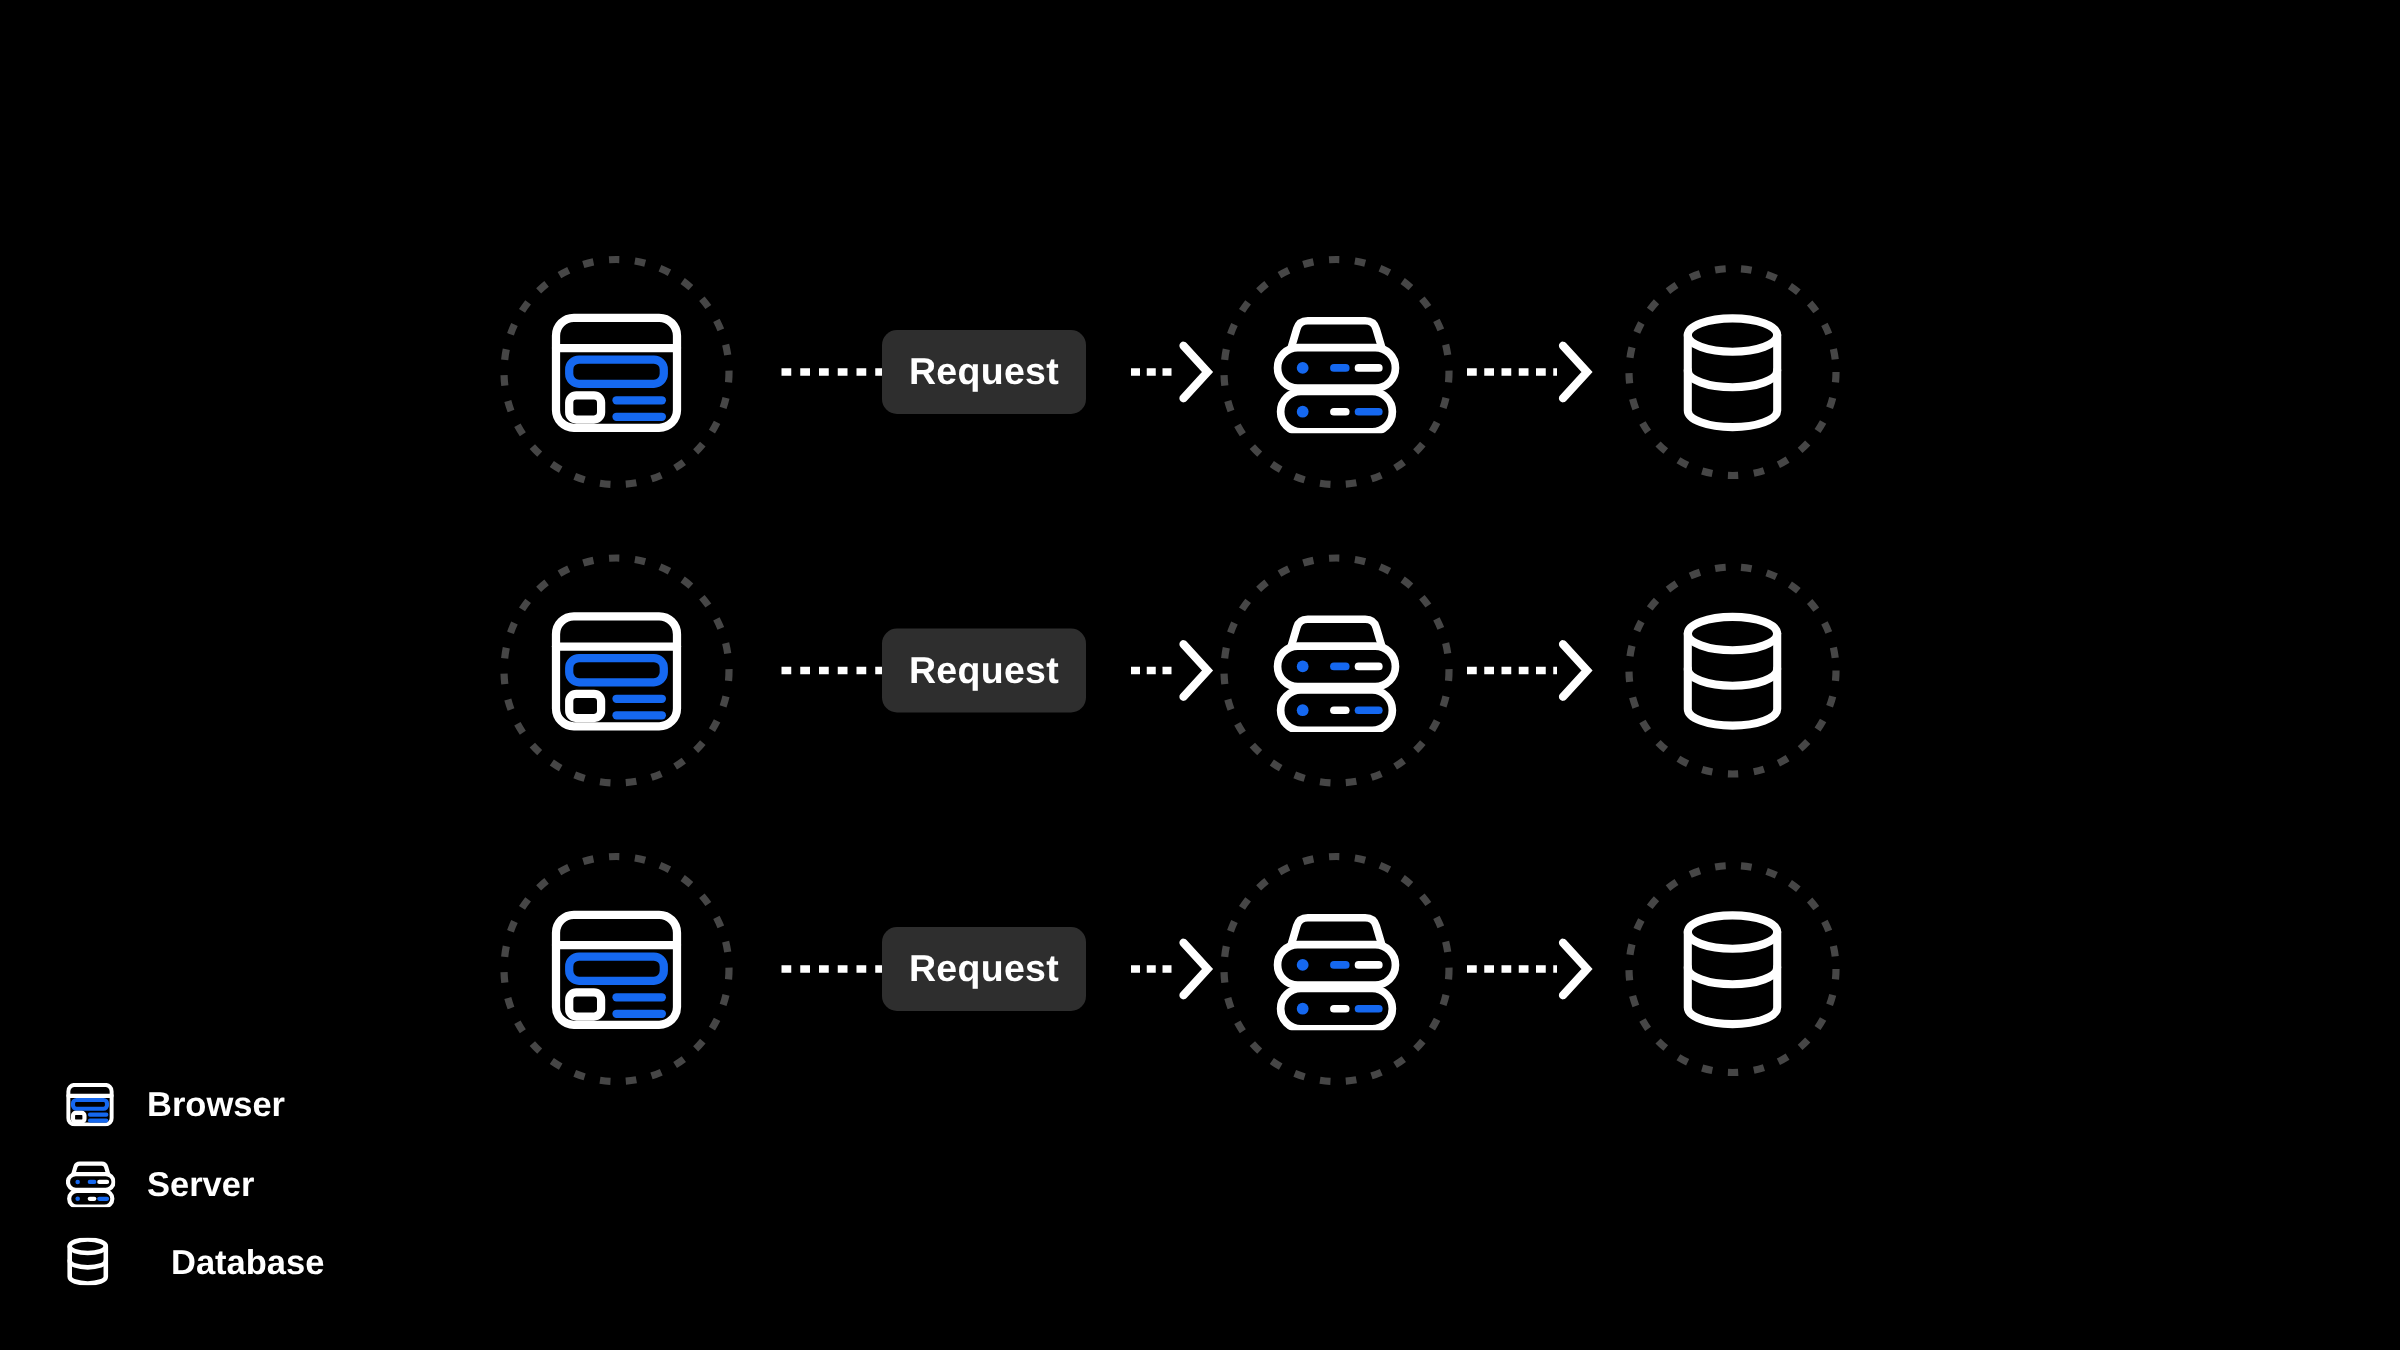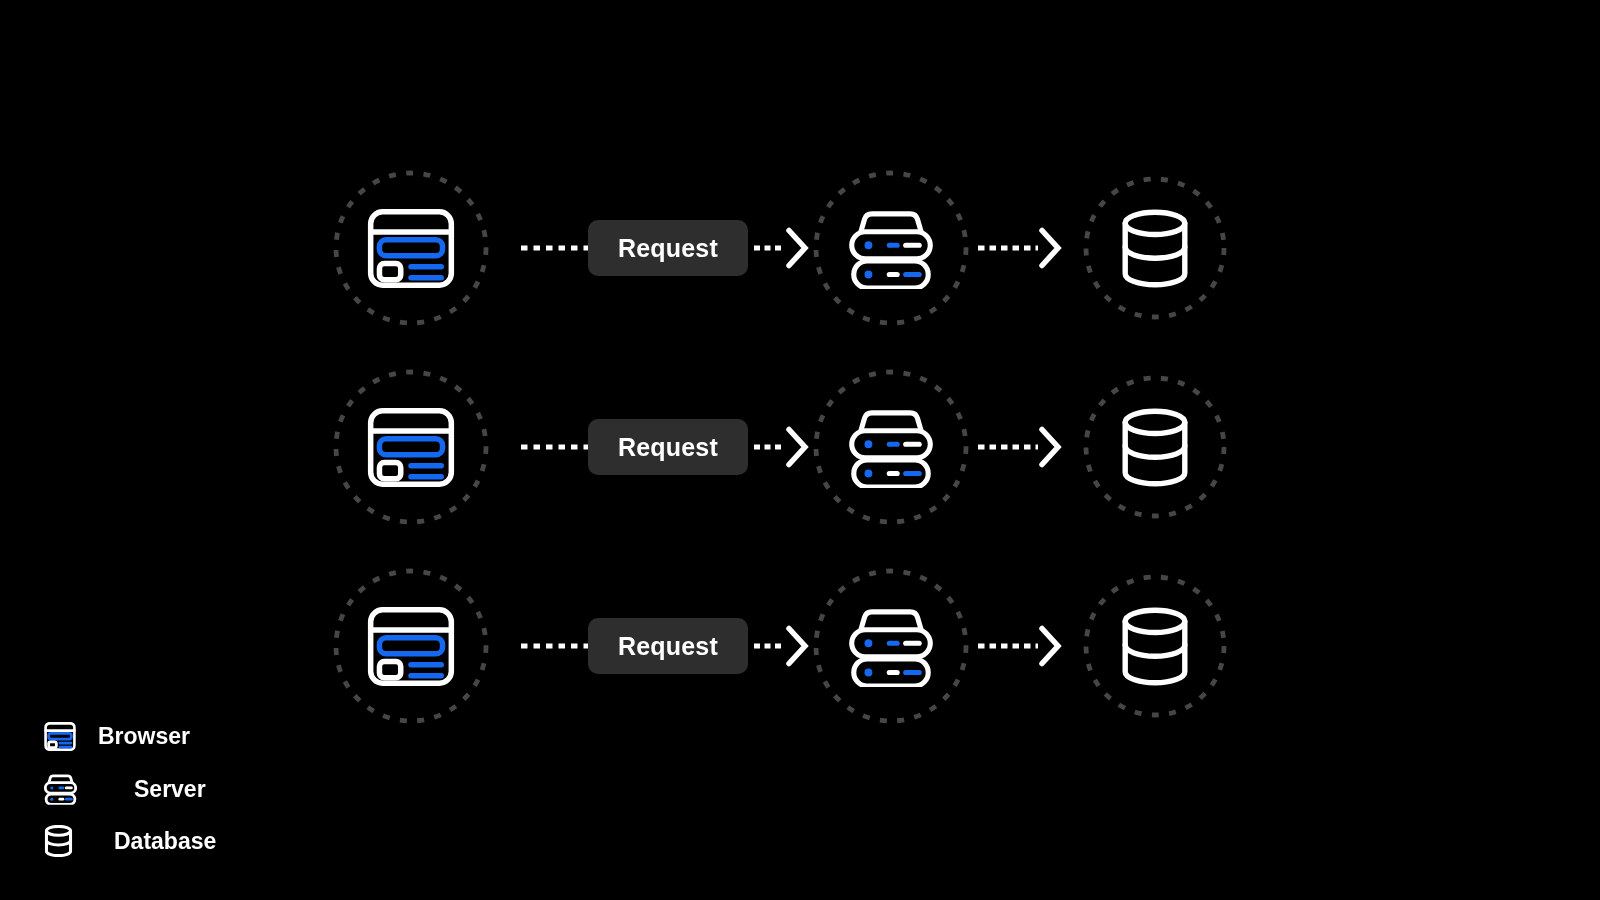--- a/index.html
+++ b/index.html
@@ -41,29 +41,29 @@
   .conn path{stroke:#fff;stroke-width:5.5;fill:none;stroke-linecap:round;stroke-linejoin:miter;}
   .c-a{left:521px;width:68px;height:46px;}
   .c-a line{stroke-dasharray:6.5 6;}
   .c-b{left:752px;width:56px;height:46px;}
   .c-b line{stroke-dasharray:6 4.5;}
   .c-c{left:976px;width:84px;height:46px;}
   .c-c line{stroke-dasharray:6.5 5;}
 
   
   .chip{
-    left:588px;width:160px;height:56px;background:var(--chip);
+    left:588px;width:136px;height:56px;background:var(--chip);
     border-radius:10px;display:flex;align-items:center;justify-content:center;
   }
   .chip span{color:#fff;font-size:25px;font-weight:700;letter-spacing:.2px;}
 
   
   .legend-item{position:absolute;left:44px;display:flex;align-items:center;height:34px;}
   .legend-item .ibox{width:34px;display:flex;align-items:center;justify-content:flex-start;}
-  .li-1{top:719px;} .li-2{top:772px;gap:36px;} .li-3{top:824px;gap:16px;}
+  .li-1{top:719px;} .li-2{top:772px;} .li-3{top:824px;gap:16px;}
   .legend-item .lbl{margin-left:20px;color:#fff;font-size:23px;font-weight:700;}
 </style>
 </head>
 <body>
 
 <svg width="0" height="0" style="position:absolute" aria-hidden="true">
   <defs>
     <symbol id="icon-browser" viewBox="0 0 48 44">
       <rect class="sw" x="2" y="2" width="44" height="40" rx="6.5"></rect>
       <line class="sw" x1="2" y1="13" x2="46" y2="13"></line>

